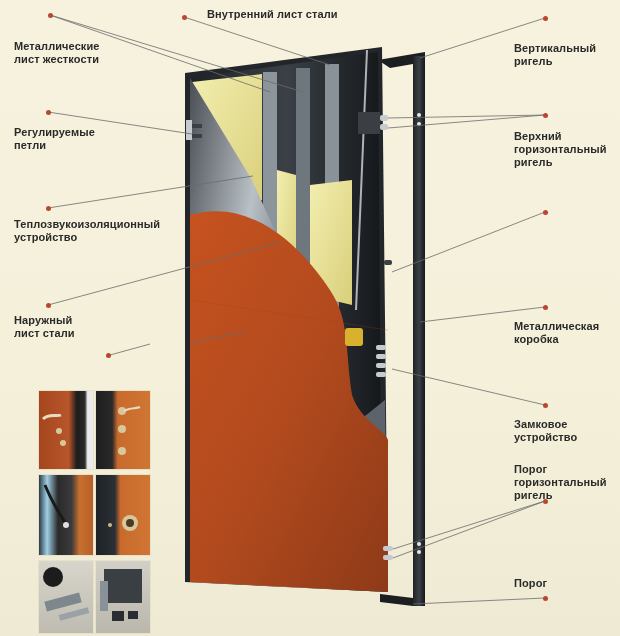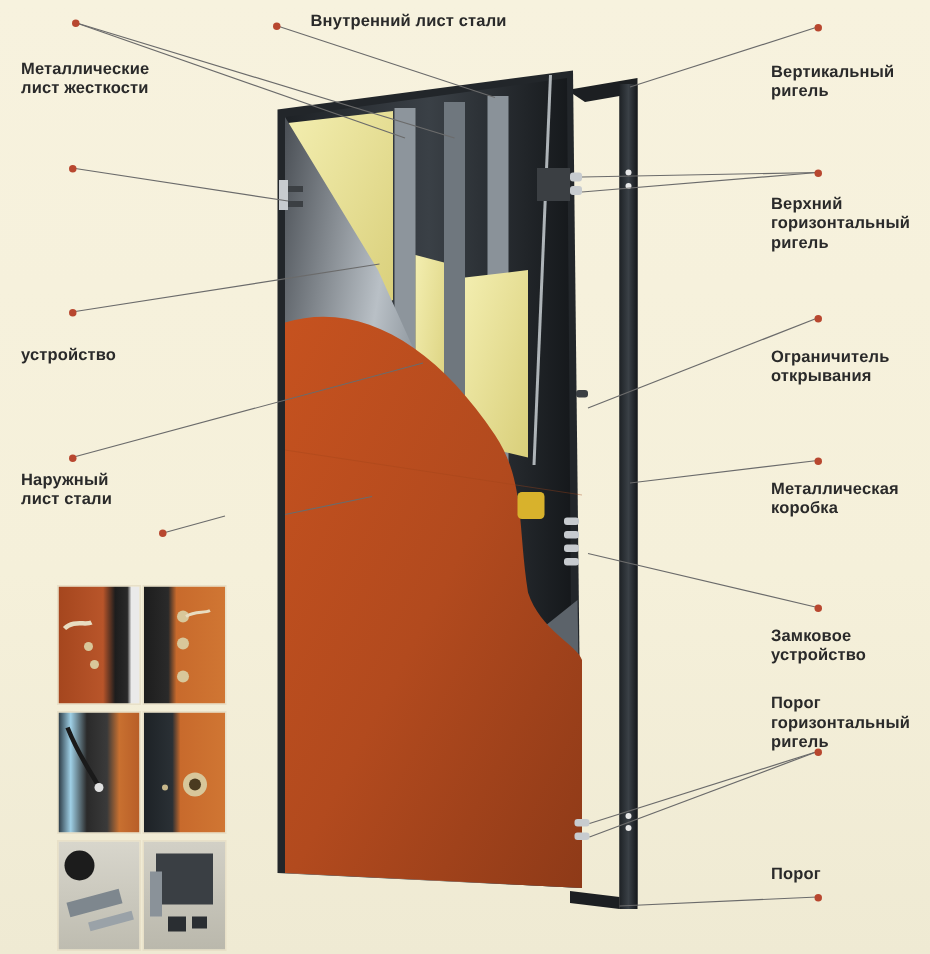--- a/index.html
+++ b/index.html
@@ -120,35 +120,35 @@
   <div class="dot" style="left:545px;top:405px"></div>
   <div class="dot" style="left:545px;top:501px"></div>
   <div class="dot" style="left:545px;top:598px"></div>
 
   <div class="lbl" style="left:207px;top:8px">
     <span>Внутренний лист стали</span>
   </div>
   <div class="lbl" style="left:14px;top:40px">
     <span>Металлические</span><br><span>лист жесткости</span>
   </div>
+  <div class="lbl" style="left:14px;top:126px">
+    <span>Регулируемые</span><br><span>петли</span>
+  </div>
   <div class="lbl" style="left:14px;top:218px">
-    <br><span>устройство</span>
+    <span>Теплозвукоизоляционный</span><br><span>устройство</span>
   </div>
   <div class="lbl" style="left:14px;top:314px">
     <span>Наружный</span><br><span>лист стали</span>
   </div>
 
   <div class="lbl" style="left:514px;top:42px">
     <span>Вертикальный</span><br><span>ригель</span>
   </div>
   <div class="lbl" style="left:514px;top:130px">
     <span>Верхний</span><br><span>горизонтальный</span><br><span>ригель</span>
-  </div>
-  <div class="lbl" style="left:514px;top:232px">
-    <span>Ограничитель</span><br><span>открывания</span>
   </div>
   <div class="lbl" style="left:514px;top:320px">
     <span>Металлическая</span><br><span>коробка</span>
   </div>
   <div class="lbl" style="left:514px;top:418px">
     <span>Замковое</span><br><span>устройство</span>
   </div>
   <div class="lbl" style="left:514px;top:463px">
     <span>Порог</span><br><span>горизонтальный</span><br><span>ригель</span>
   </div>

